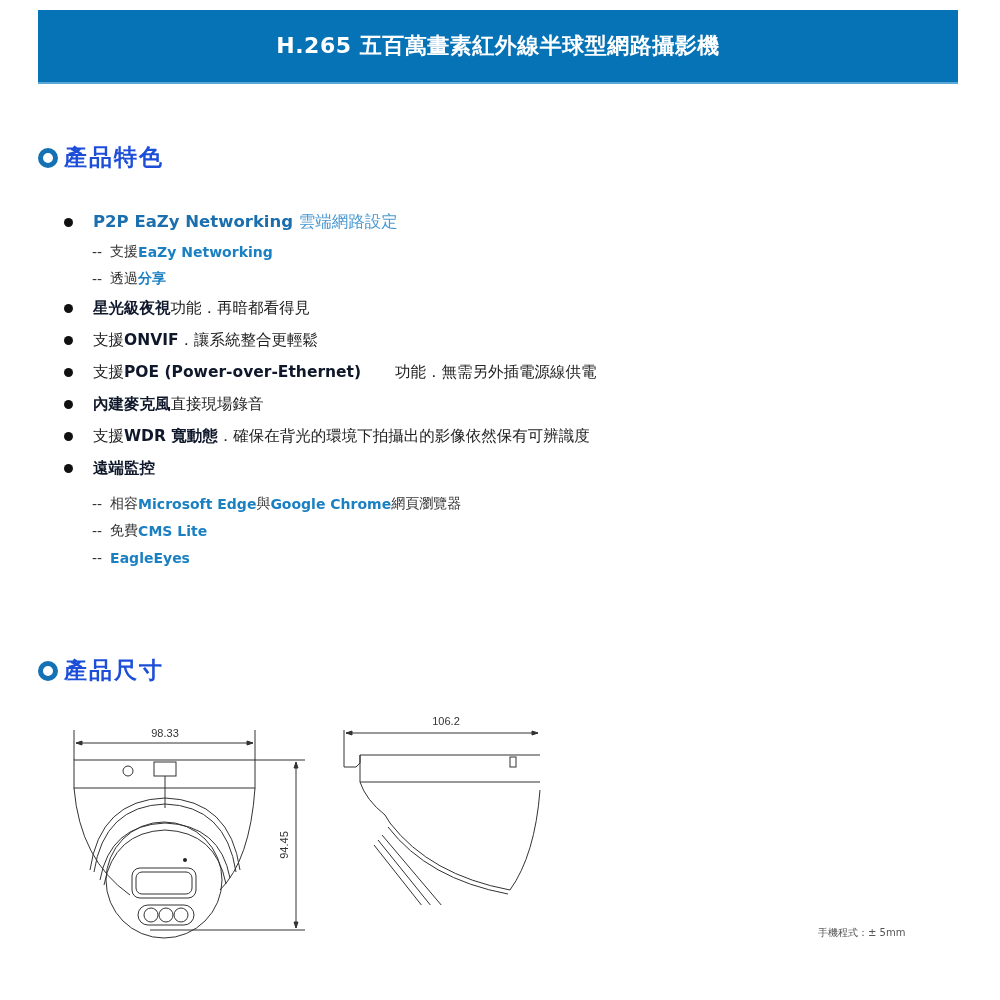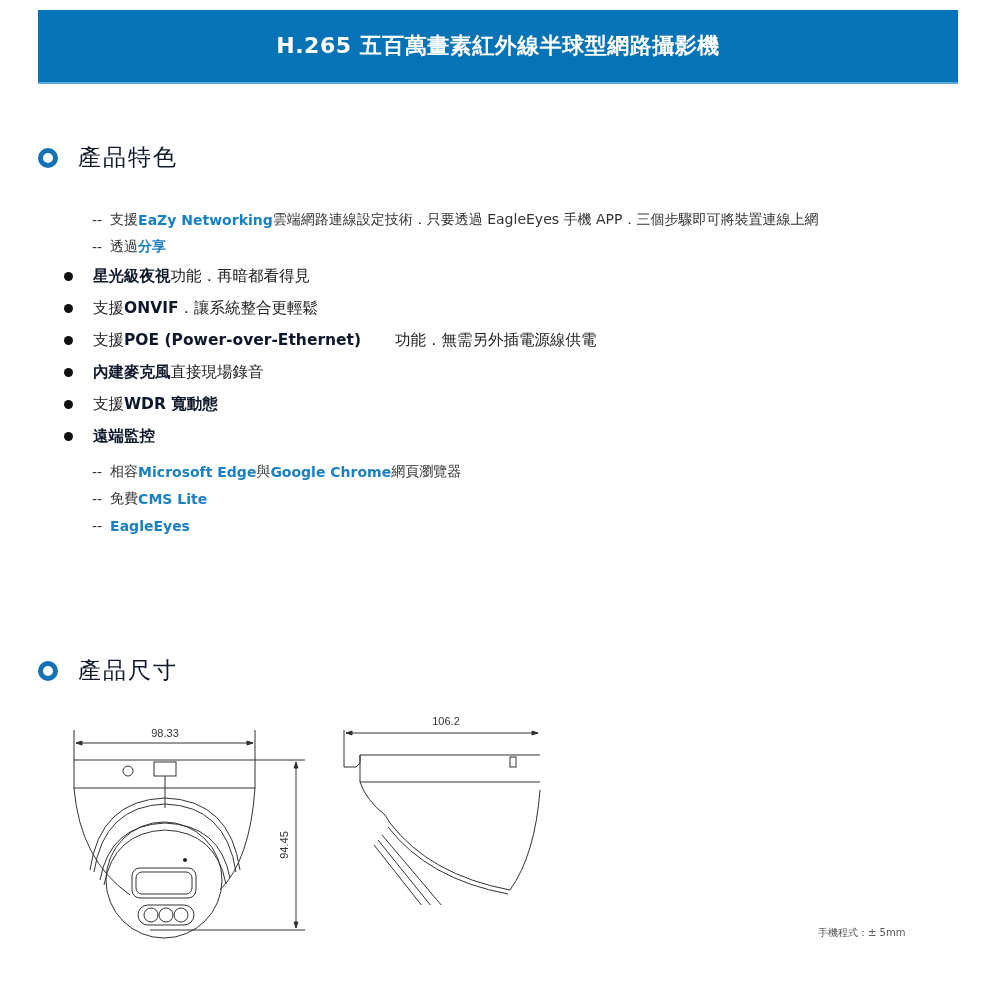--- a/index.html
+++ b/index.html
@@ -5,21 +5,21 @@
   html, body { margin: 0; padding: 0; background: #ffffff; }
   body { width: 1000px; height: 1000px; position: relative; overflow: hidden;
          font-family: "DejaVu Sans", "Liberation Sans", sans-serif; color: #222; }
   .banner { position: absolute; left: 38px; top: 10px; width: 920px; height: 72px;
             background: #0573b6; display: flex; align-items: center; justify-content: center;
             border-bottom: 2px solid #5aa8d6; }
   .banner-title { color: #ffffff; font-size: 22px; font-weight: bold; letter-spacing: 0.5px; }
 
   .section-head { position: absolute; left: 38px; display: flex; align-items: center; }
   .ring { width: 10px; height: 10px; border: 5px solid #1472b4; border-radius: 50%; box-sizing: content-box; }
-  .section-title { margin-left: 20px; font-size: 23px; font-weight: normal; color: #0f172a; letter-spacing: 2px; }
+  .section-title { margin-left: 6px; font-size: 23px; font-weight: bold; color: #1d4ed8; letter-spacing: 2px; }
 
   .features { position: absolute; left: 64px; top: 206px; width: 880px; }
   .feat { display: flex; align-items: center; height: 32px; font-size: 15.5px; }
   .feat .dot { width: 9px; height: 9px; background: #111; border-radius: 50%; margin-right: 20px; flex: none; }
   .sub { height: 27px; display: flex; align-items: center; padding-left: 28px; font-size: 14px; color: #333; }
   .sub .dash { margin-right: 8px; }
   .hl { color: #1b80c2; }
   .hlb { color: #0f172a; font-weight: bold; }
   .feat-title { font-size: 16.5px; font-weight: bold; color: #1b6fae; }
   .feat-title .lite { font-weight: normal; color: #4a98d0; }
@@ -36,25 +36,31 @@
   <span class="banner-title">H.265 五百萬畫素紅外線半球型網路攝影機</span>
 </div>
 
 <div class="section-head" style="top:142px;">
   <span class="ring"></span>
   <span class="section-title">產品特色</span>
 </div>
 
 <div class="features">
 
+  <div class="feat">
+    <span class="dot"></span>
+    <span class="feat-title">
+      <span>P2P EaZy Networking</span>
+      <span class="lite">雲端網路設定</span>
+    </span>
+  </div>
   <div class="sub">
     <span class="dash">--</span>
     <span>支援 </span>
       <span class="hl" style="font-weight:bold;">EaZy Networking</span>
-      <span> 雲端網路連線設定技術．只要透過 EagleEyes 手機 APP．三個步驟即可將裝置連線上網</span>
   </div>
   <div class="sub">
     <span class="dash">--</span>
     <span>透過</span>
       <span class="hl" style="font-weight:bold;">分享</span>
   </div>
 
   <div class="feat">
     <span class="dot"></span>
     <span></span>
@@ -76,20 +82,21 @@
   <div class="feat">
     <span class="dot"></span>
     <span></span>
       <span class="hlb">內建麥克風</span>
       <span>直接現場錄音</span>
   </div>
   <div class="feat">
     <span class="dot"></span>
     <span>支援 </span>
       <span class="hlb">WDR 寬動態</span>
+      <span>．確保在背光的環境下拍攝出的影像依然保有可辨識度</span>
   </div>
   <div class="feat">
     <span class="dot"></span>
     <span></span>
       <span class="hlb">遠端監控</span>
       <span></span>
   </div>
   <div class="gap6"></div>
   <div class="sub">
     <span class="dash">--</span>

